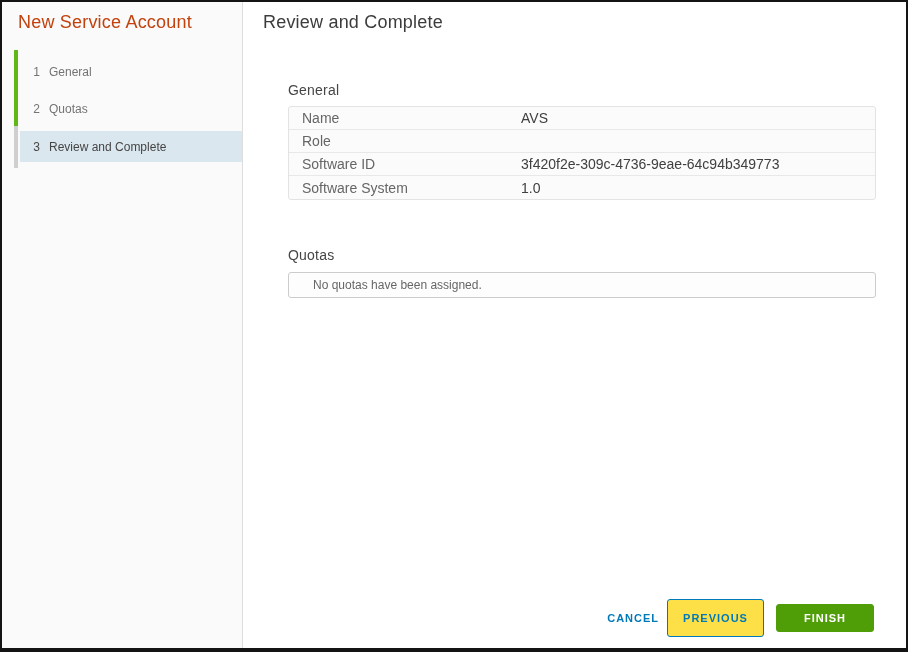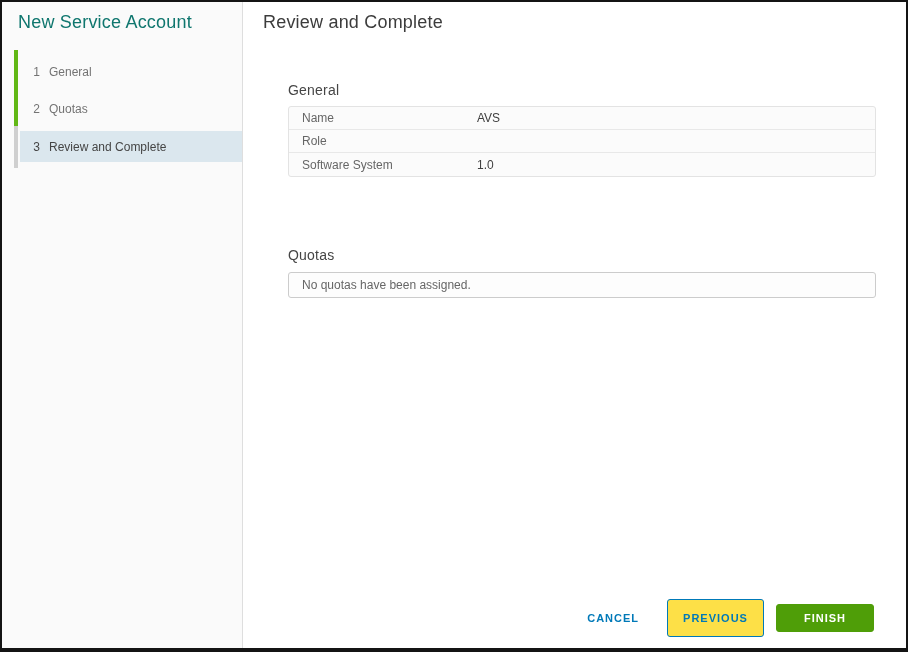--- a/index.html
+++ b/index.html
@@ -21,21 +21,21 @@
   
   .sidebar {
     position: relative;
     width: 241px; height: 100%;
     background: #fafafa;
     border-right: 1px solid #dedede;
     flex: 0 0 auto;
   }
   .wizard-title {
     position: absolute; top: 10px; left: 16px;
-    font-size: 18px; color: #0f766e;
+    font-size: 18px; color: #c2410c;
     letter-spacing: 0.2px;
     white-space: nowrap;
   }
   .progress-seg { position: absolute; left: 12px; width: 4px; }
   .progress-completed { top: 48px; height: 76px; background: #61b715; }
   .progress-current   { top: 124px; height: 42px; background: #cfcfcf; }
   .step {
     position: absolute; left: 0; right: 0;
     display: flex; align-items: center;
     font-size: 12px; color: #737373;
@@ -68,54 +68,54 @@
     margin-top: 8px;
     border: 1px solid #e3e3e3;
     border-radius: 3px;
     background: #fbfbfb;
     overflow: hidden;
   }
   .review-row {
     display: flex; align-items: center;
     height: 23px;
     border-bottom: 1px solid #e8e8e8;
-    font-size: 12px; color: #666666;
+    font-size: 14px; color: #666666; gap: 44px;
   }
   .review-row:last-child { border-bottom: none; }
   .review-label { width: 188px; padding-left: 13px; flex: 0 0 auto; }
   .review-value { flex: 1 1 auto; color: #404040; }
 
   .empty-box {
     margin-top: 9px;
     height: 26px;
     border: 1px solid #cccccc;
     border-radius: 3px;
     background: #fdfdfd;
     display: flex; align-items: center;
-    padding-left: 13px;
+    padding-left: 24px;
     font-size: 12px; color: #666666;
   }
 
   
   .footer {
     position: absolute; right: 32px; bottom: 11px;
     display: flex; align-items: center;
   }
   .btn {
     font-family: "Liberation Sans", sans-serif;
     font-size: 11px; font-weight: bold;
     letter-spacing: 1px;
     border-radius: 3px;
     cursor: pointer;
     text-transform: uppercase;
   }
   .btn-link {
     background: none; border: none;
     color: #0079b8;
-    margin-right: 24px;
+    margin-right: 4px;
     padding: 6px 4px;
   }
   .btn-outline {
     background: #fde047;
     border: 1px solid #0079b8;
     color: #0079b8;
     height: 38px; padding: 0 15px;
     margin-right: 12px;
   }
   .btn-solid {
@@ -157,20 +157,24 @@
       <div class="section-heading">General</div>
       <div class="review-table">
         <div class="review-row">
           <span class="review-label">Name</span>
           <span class="review-value">AVS</span>
         </div>
         <div class="review-row">
           <span class="review-label">Role</span>
         </div>
         <div class="review-row">
+          <span class="review-label">Software ID</span>
+          <span class="review-value">3f420f2e-309c-4736-9eae-64c94b349773</span>
+        </div>
+        <div class="review-row">
           <span class="review-label">Software System</span>
           <span class="review-value">1.0</span>
         </div>
       </div>
     </div>
 
     <div class="section section-quotas">
       <div class="section-heading">Quotas</div>
       <div class="empty-box">
         <span>No quotas have been assigned.</span>

